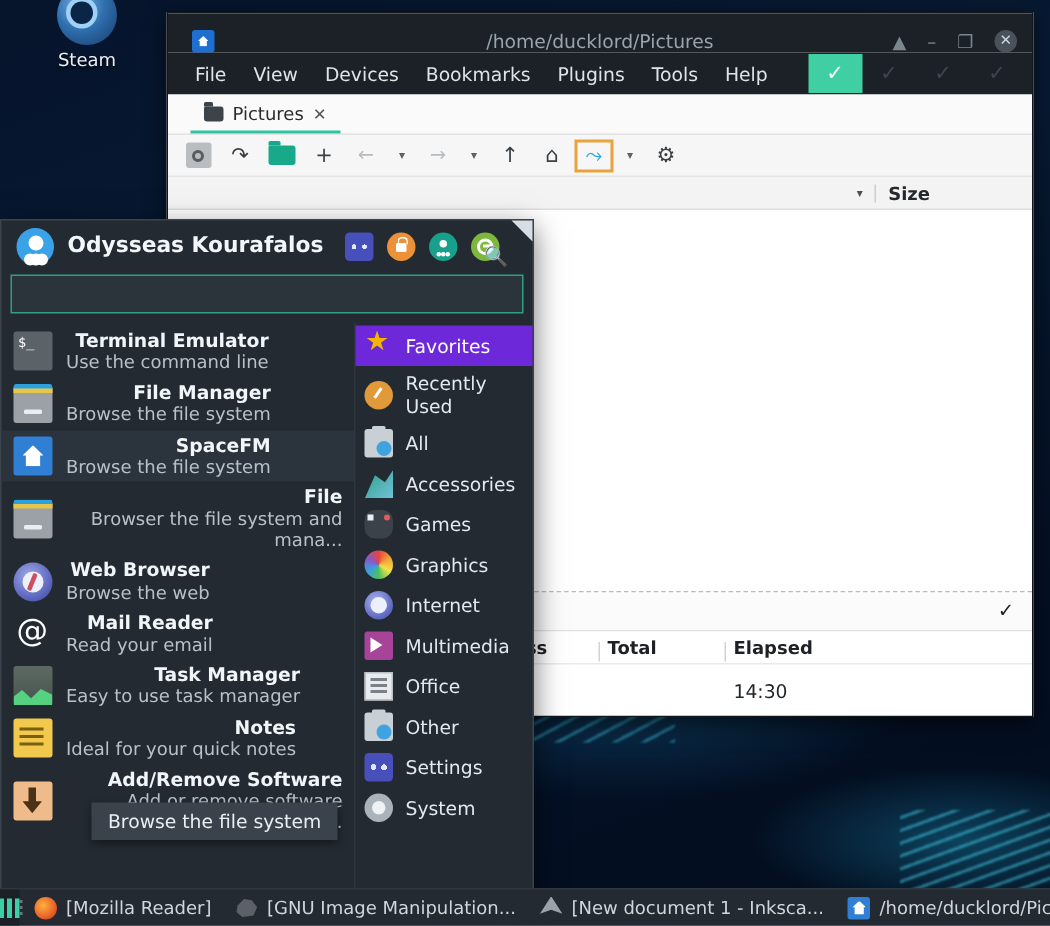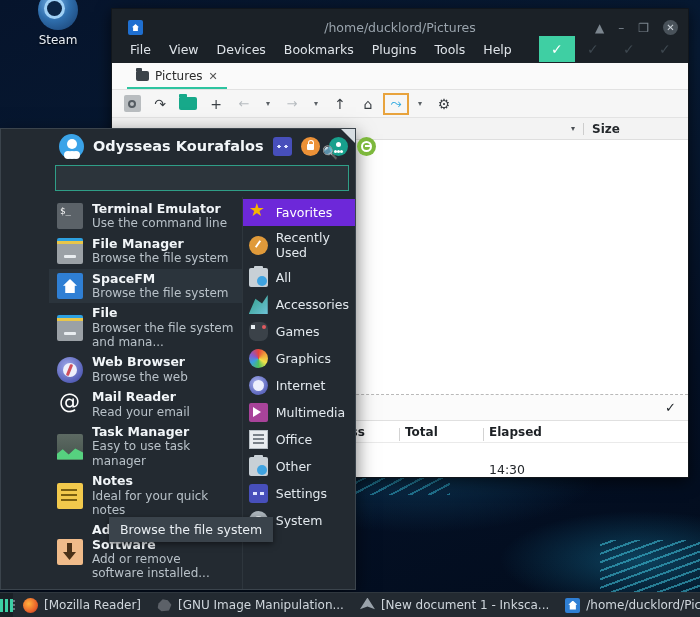--- a/index.html
+++ b/index.html
@@ -160,43 +160,42 @@
   #fm-xfer-path .okmark { margin-left:auto; font-size:13px; color:#1d2226; }
   #fm-xfer-hdr {
     height:22px; display:flex; align-items:center; font-weight:bold;
     font-size:12px; color:#1d2125; background:#ffffff;
     border-bottom:1px solid #eaeaea;
   }
   #fm-xfer-hdr .c, #fm-xfer-row .c { position:relative; }
   #fm-xfer-hdr .c:before{
     content:""; position:absolute; left:-6px; top:3px; width:1px; height:13px; background:#d3d3d3;
   }
-  #fm-xfer-row { height:34px; display:flex; align-items:flex-end; font-size:12.5px; color:#22262a; }
+  #fm-xfer-row { height:34px; display:flex; align-items:center; font-size:12.5px; color:#22262a; }
   .col-from { width:115px; padding-left:10px; }
   .col-to   { width:78px; }
   .col-prog { width:100px; }
   .col-total{ width:84px; }
   .col-elap { width:70px; }
   .pbar {
     width:86px;height:19px;background:#d9d9d9;border-radius:2px;position:relative;overflow:hidden;
   }
   .pbar .fill{ position:absolute;left:0;top:0;bottom:0;background:#e05a5f; }
   .pbar .ptxt{
     position:absolute; inset:0; display:flex;align-items:center;justify-content:center;
     font-size:12px; color:#ffffff; text-shadow:0 0 2px rgba(0,0,0,.25);
   }
 
   
   #appmenu {
-    position:absolute; left:0; top:128px; width:356px; height:462px;
+    position:absolute; left:0; top:146px; width:356px; height:462px;
     background:#232a31; border:1px solid #3b444c;
     display:flex; flex-direction:column;
     box-shadow:0 6px 18px rgba(0,0,0,.55);
     color:#e6ebef;
-    padding-left:48px;
   }
   #am-header {
     height:34px; display:flex; align-items:center; padding:0 6px 0 10px; gap:9px;
   }
   #am-avatar {
     width:25px;height:25px;border-radius:50%;
     background:#3aa3e8; position:relative; flex:none;
   }
   #am-avatar:after{
     content:""; position:absolute; left:7.5px; top:5px; width:10px;height:10px;
@@ -227,21 +226,21 @@
   #am-search {
     width:100%; height:26px; background:#2c343b; border:1px solid #2f9e87;
     color:#dde3e8; font-size:12px; padding:0 26px 0 8px;
     font-family:inherit; outline:none;
   }
   #am-search-icon {
     position:absolute; right:16px; margin-top:-20px; float:right;
     color:#7d878f; font-size:13px; pointer-events:none;
   }
   #am-body { flex:1; display:flex; min-height:0; position:relative; }
-  #am-apps { width:236px; padding-top:2px; overflow:hidden; }
+  #am-apps { width:236px; padding-top:2px; overflow:hidden;text-align:right; }
   .app-row {
     display:flex; align-items:center; gap:9px; padding:3px 8px; cursor:pointer;
   }
   .app-row.hl { background:#2b343c; }
   .app-ico { width:26px;height:26px;flex:none; border-radius:2px; position:relative; }
   .app-txt .t { font-size:12.5px; font-weight:bold; color:#f1f5f8; line-height:1.15; }
   .app-txt .d { font-size:12px; color:#b8c1c8; line-height:1.2; }
   
   .ico-term { background:#5b6268; }
   .ico-term:after{content:"$_";position:absolute;left:3px;top:3px;color:#fff;font-size:9px;font-family:"DejaVu Sans Mono",monospace;}

